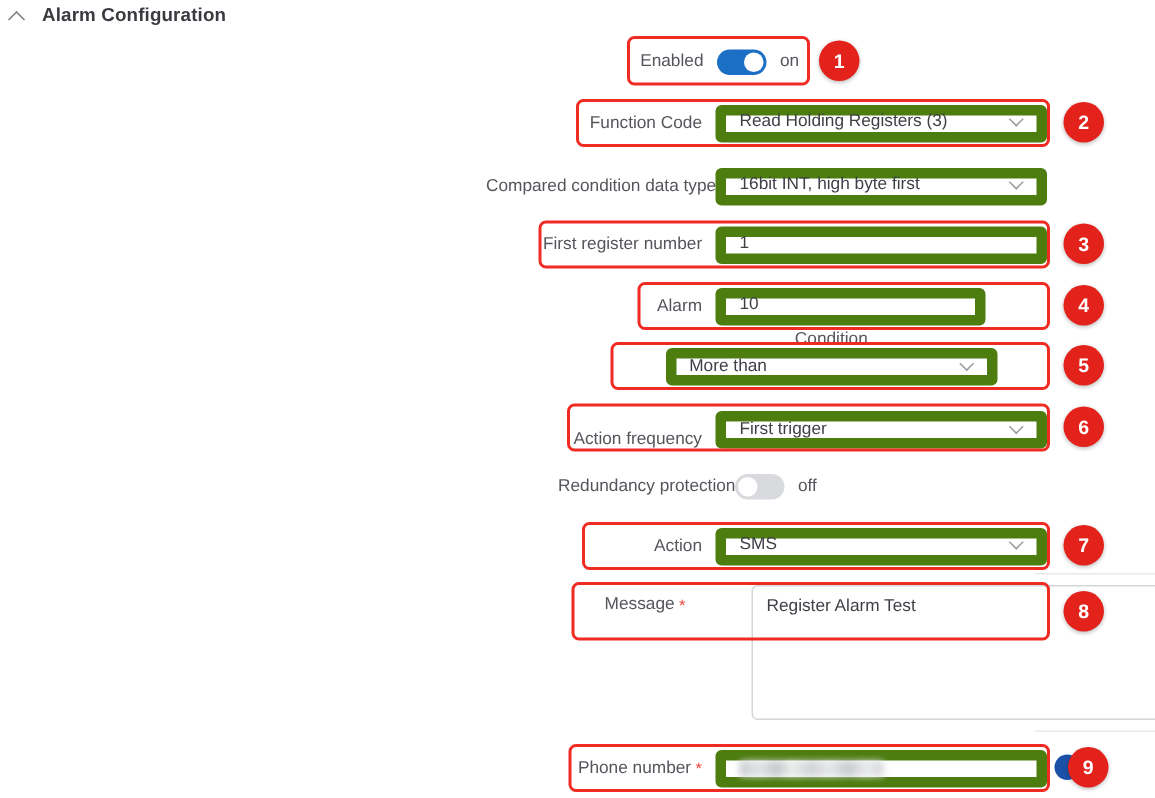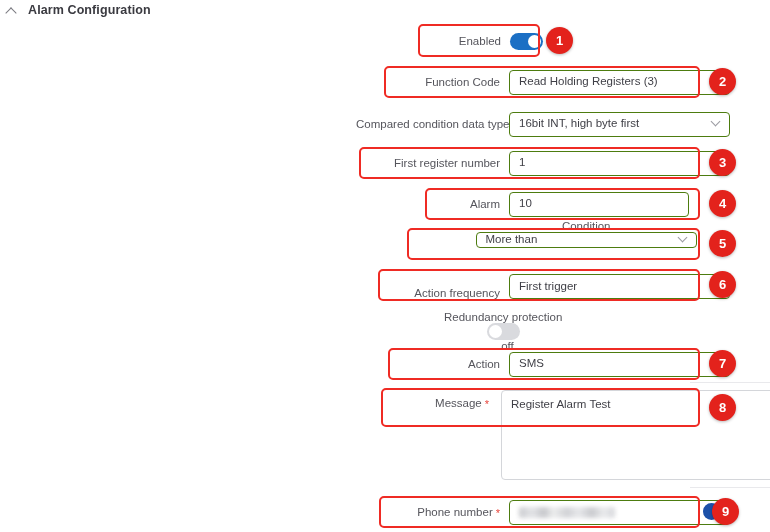--- a/index.html
+++ b/index.html
@@ -51,41 +51,40 @@
     color: #3a3a40;
     letter-spacing: .1px;
   }
 
   
   .row {
     position: absolute;
     display: flex;
     align-items: center;
     box-sizing: border-box;
-    margin-left: 32px;
   }
   .row-label {
     font-size: 11.5px;
     color: #55555c;
     text-align: right;
     white-space: nowrap;
     padding-right: 9px;
     box-sizing: border-box;
   }
   .req {
     color: #e8453c;
     font-size: 11px;
     margin-left: 3px;
     vertical-align: -1px;
   }
 
   .control {
     box-sizing: border-box;
     height: 25px;
-    border: 1px solid #4d7c0f;
+    border: 7px solid #4d7c0f;
     border-radius: 4px;
     background: #fff;
     display: flex;
     align-items: center;
     padding: 0 9px;
     font-size: 11.5px;
     color: #3f3f46;
     position: relative;
   }
   .control.select { padding-right: 26px; }
@@ -271,21 +270,21 @@
 <div class="row" style="left:381px; top:271px; width:317px; height:28px;align-items:flex-end;">
   <span class="row-label" style="width:96px;">Action frequency</span>
   <span class="control select" style="width:221px;">
     <span class="value-text">First trigger</span>
     <span class="caret"></span>
   </span>
 </div>
 <div class="hl" style="left:378px; top:269px; width:322px; height:32px;"></div>
 <div class="badge" style="left:709px; top:271px;">6</div>
 
-<div class="row" style="left:356px; top:311px; width:230px; height:26px;flex-direction:column;">
+<div class="row" style="left:372px; top:311px; width:230px; height:26px;">
   <span class="row-label" style="width:118px;">Redundancy protection</span>
   <span class="toggle off">
     <span class="knob"></span>
   </span>
   <span class="toggle-state">off</span>
 </div>
 
 <div class="row" style="left:432px; top:350px; width:266px; height:28px;">
   <span class="row-label" style="width:45px;">Action</span>
   <span class="control select" style="width:221px;">

